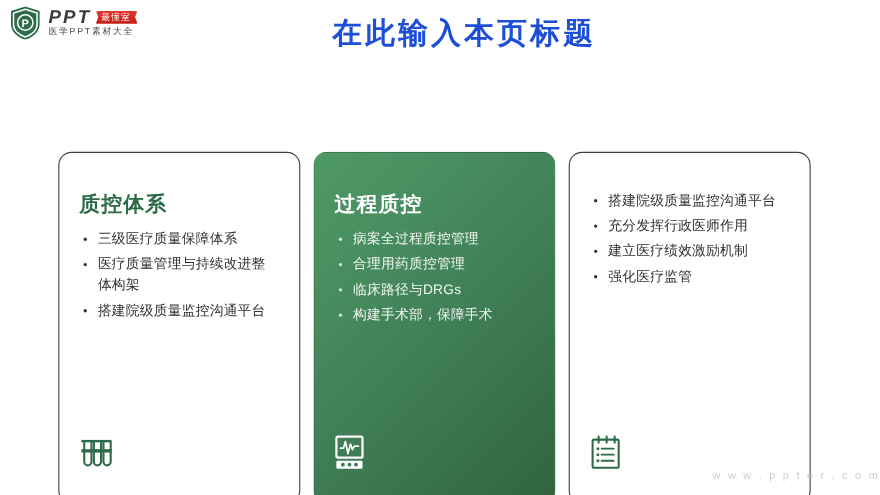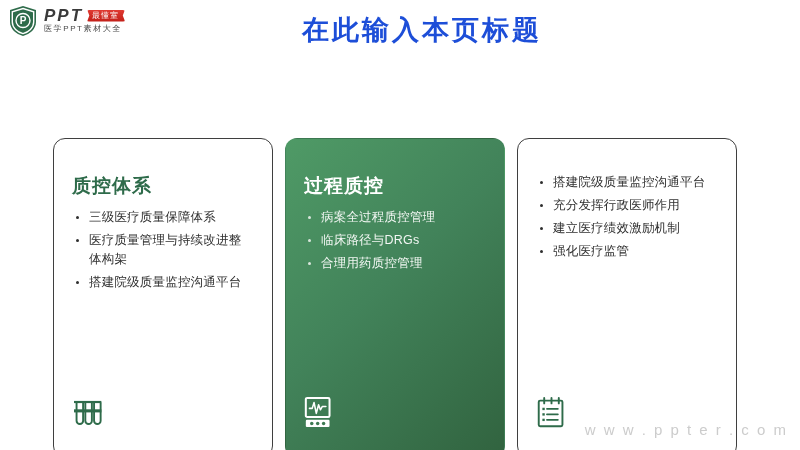--- a/index.html
+++ b/index.html
@@ -80,22 +80,22 @@
   }
   .card.plain ul.bullets li{ color:#2f2f2f; }
   .card.plain ul.bullets li:before{ background:#2f2f2f; }
   .card.filled ul.bullets li{ color:#f2f7f3; }
   .card.filled ul.bullets li:before{ background:#d9e6dc; }
 
   .card-icon{ position:absolute; left:18px; bottom:24px; }
 
   
   .watermark{
-    position:absolute; right:12px; bottom:12px;
-    font-size:15px; letter-spacing:2px; color:#cccccc;margin-top:37px;
+    position:absolute; right:0; bottom:12px;
+    font-size:10px; letter-spacing:2px; color:#cccccc;margin-top:37px;
   }
 </style>
 </head>
 <body>
 
 <div class="logo">
   <span class="shield">
     <svg viewBox="0 0 30 32" width="30" height="32">
       <path d="M15 1 L28 5 V17 C28 24 22 29 15 31 C8 29 2 24 2 17 V5 Z" fill="#2e6b4a"></path>
       <path d="M15 3.5 L25.7 6.8 V17 C25.7 22.8 20.6 27 15 28.7
@@ -137,22 +137,23 @@
         <rect x="2.2" y="12.4" width="30" height="3.4" fill="#2e6b4a"></rect>
         <rect x="2.2" y="3.2" width="30" height="2.4" fill="#2e6b4a"></rect>
       </svg>
     </span>
   </div>
 
   <div class="card filled">
     <div class="card-title">过程质控</div>
     <ul class="bullets">
       <li>病案全过程质控管理</li>
+      <li>合理用药质控管理</li>
       <li>临床路径与DRGs</li>
-      <li>合理用药质控管理</li>
+      <li>构建手术部，保障手术</li>
     </ul>
     <span class="card-icon">
       <svg viewBox="0 0 34 36" width="31" height="33">
         <rect x="2" y="2" width="26" height="21" rx="1.5" fill="none" stroke="#ffffff" stroke-width="2.2"></rect>
         <polyline points="6,13.5 9,13.5 11,7 13.5,19 16,9.5 18,15 20,11.5 24,11.5" fill="none" stroke="#ffffff" stroke-width="1.7" stroke-linejoin="round" stroke-linecap="round"></polyline>
         <rect x="2" y="26" width="26" height="8" rx="1.2" fill="#ffffff"></rect>
         <circle cx="8.5" cy="30" r="1.9" fill="#3d7a52"></circle>
         <circle cx="15" cy="30" r="1.9" fill="#3d7a52"></circle>
         <circle cx="21.5" cy="30" r="1.9" fill="#3d7a52"></circle>
       </svg>

